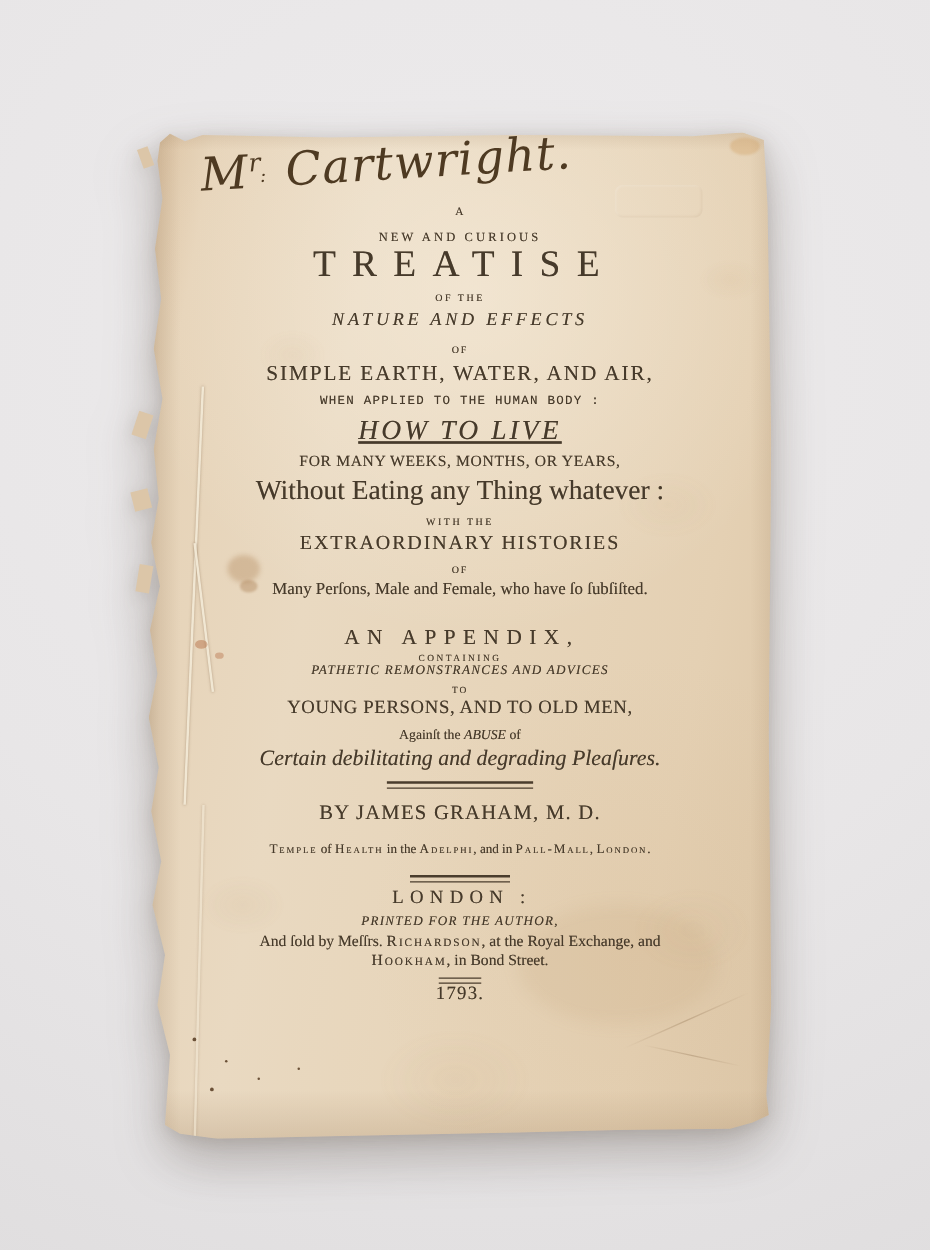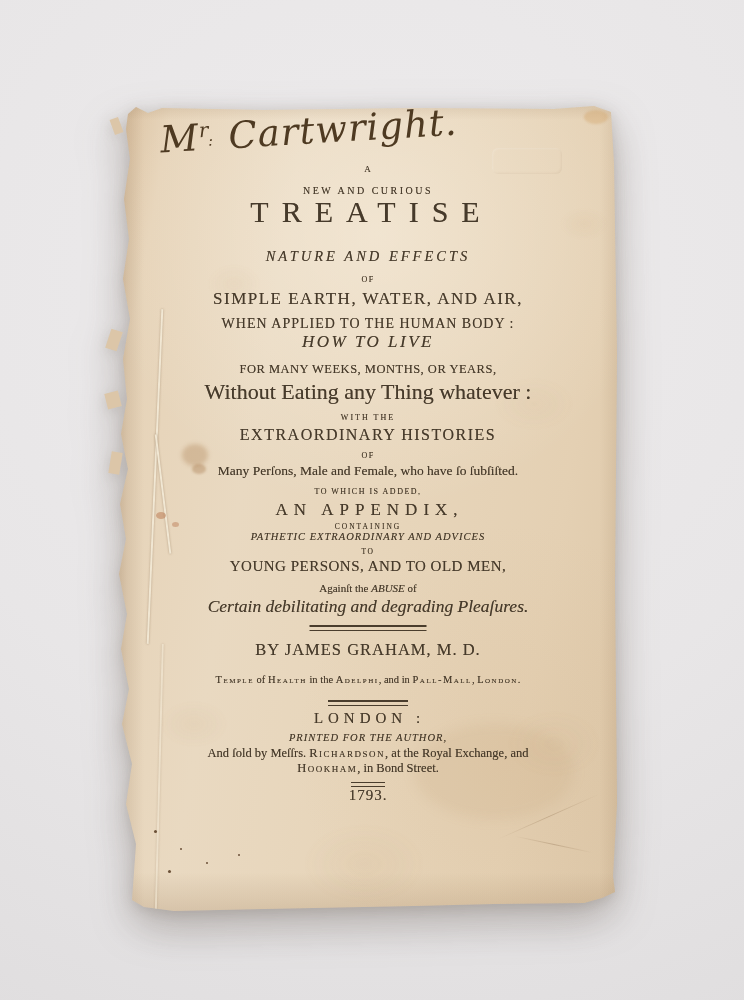--- a/index.html
+++ b/index.html
@@ -99,35 +99,35 @@
       <div class="dot" style="left:124px;top:750px;width:2px;height:2px;"></div>
       <div class="crease" style="left:380px;top:712px;width:110px;transform:rotate(-24deg);"></div>
       <div class="crease" style="left:400px;top:740px;width:80px;transform:rotate(12deg);"></div>
       <div class="blind-stamp"></div>
 
       <div class="hand"><span>M</span><span class="sup">r</span><span class="col">:</span><span> Cartwright.</span></div>
 
       <div class="ln" style="top:61px;font-size:9px;letter-spacing:1px;">A</div>
       <div class="ln caps" style="top:72px;font-size:10px;letter-spacing:2.5px;margin-top:10px;">NEW AND CURIOUS</div>
       <div class="ln" style="top:93px;font-size:30px;letter-spacing:13px;text-indent:7px;">TREATISE</div>
+      <div class="ln" style="top:131px;font-size:8px;letter-spacing:2px;">OF THE</div>
       <div class="ln it" style="top:145px;font-size:14.5px;letter-spacing:3px;">NATURE AND EFFECTS</div>
       <div class="ln" style="top:172px;font-size:8px;letter-spacing:1.5px;">OF</div>
       <div class="ln" style="top:186px;font-size:17px;letter-spacing:1.5px;">SIMPLE EARTH, WATER, AND AIR,</div>
-      <div class="ln" style="top:213px;font-size:14px;letter-spacing:1px;">WHEN APPLIED TO THE HUMAN BODY :</div>
-      <div class="ln it" style="top:229px;font-size:17px;letter-spacing:2.5px;">HOW TO LIVE</div>
+      <div class="ln" style="top:213px;font-size:10px;letter-spacing:1px;font-family:Liberation Mono, monospace;">WHEN APPLIED TO THE HUMAN BODY :</div>
+      <div class="ln it" style="top:229px;font-size:22px;letter-spacing:2.5px;text-decoration:underline;">HOW TO LIVE</div>
       <div class="ln" style="top:259px;font-size:12.5px;letter-spacing:.5px;">FOR MANY WEEKS, MONTHS, OR YEARS,</div>
       <div class="ln" style="top:277px;font-size:22px;">Without Eating any Thing whatever :</div>
       <div class="ln" style="top:310px;font-size:8px;letter-spacing:2px;">WITH THE</div>
       <div class="ln" style="top:323px;font-size:16px;letter-spacing:1.5px;">EXTRAORDINARY HISTORIES</div>
       <div class="ln" style="top:348px;font-size:8px;letter-spacing:1.5px;">OF</div>
       <div class="ln" style="top:360px;font-size:13.5px;">Many Perſons, Male and Female, who have ſo ſubſiſted.</div>
-      <div class="ln" style="top:384px;font-size:8px;letter-spacing:1.5px;">TO WHICH IS ADDED,</div>
       <div class="ln" style="top:397px;font-size:17px;letter-spacing:6px;text-indent:3px;">AN APPENDIX,</div>
       <div class="ln" style="top:419px;font-size:7.5px;letter-spacing:2px;">CONTAINING</div>
-      <div class="ln it" style="top:428px;font-size:10.5px;letter-spacing:1px;">PATHETIC EXTRAORDINARY AND ADVICES</div>
+      <div class="ln it" style="top:428px;font-size:10.5px;letter-spacing:1px;">PATHETIC REMONSTRANCES AND ADVICES</div>
       <div class="ln" style="top:444px;font-size:7.5px;letter-spacing:1.5px;">TO</div>
       <div class="ln" style="top:455px;font-size:15px;letter-spacing:.5px;">YOUNG PERSONS, AND TO OLD MEN,</div>
       <div class="ln" style="top:479px;font-size:11px;"><span>Againſt the </span><span class="it">ABUSE</span><span> of</span></div>
       <div class="ln it" style="top:494px;font-size:17.5px;">Certain debilitating and degrading Pleaſures.</div>
 
       <div class="rule" style="top:521px;width:117px;"></div>
 
       <div class="ln" style="top:538px;font-size:16.5px;letter-spacing:1px;">BY JAMES GRAHAM, M. D.</div>
       <div class="ln" style="top:571px;font-size:10.5px;"><span class="sc">Temple</span><span> of </span><span class="sc">Health</span><span> in the </span><span class="sc">Adelphi</span><span>, and in </span><span class="sc">Pall-Mall</span><span>, </span><span class="sc">London</span><span>.</span></div>
 

